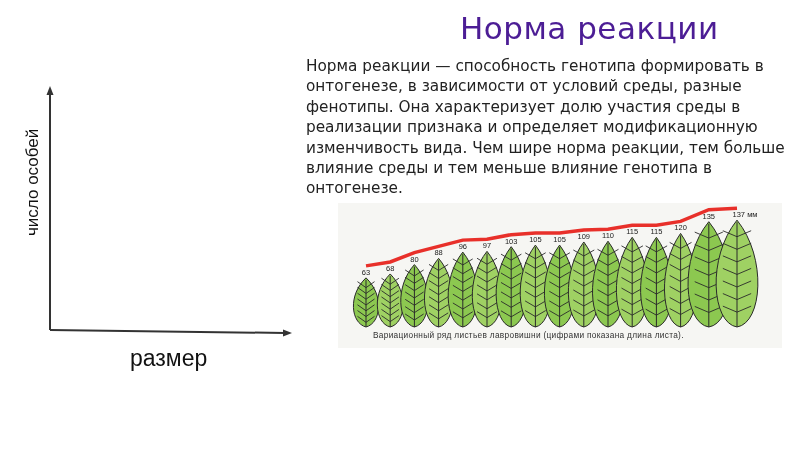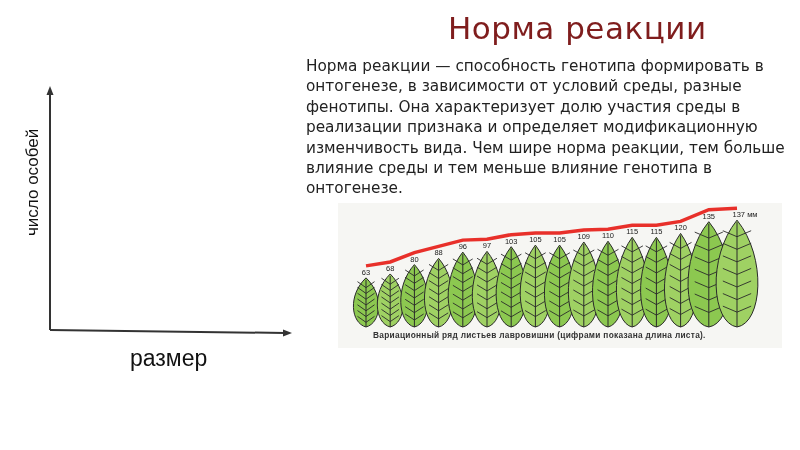--- a/index.html
+++ b/index.html
@@ -1,24 +1,24 @@
 <!DOCTYPE html>
 <html><head>
 <meta charset="utf-8">
 <style>
   html, body { margin:0; padding:0; }
   body { width:800px; height:450px; background:#ffffff; position:relative; overflow:hidden; font-family:"Liberation Sans", sans-serif; }
-  .title { position:absolute; left:448px; top:10px; font-family:"DejaVu Sans", sans-serif; font-size:31px; color:#7f1d1d; letter-spacing:0.5px;text-align:right; }
+  .title { position:absolute; left:460px; top:10px; font-family:"DejaVu Sans", sans-serif; font-size:31px; color:#4c1d95; letter-spacing:0.5px;text-align:right; }
   .body-text { position:absolute; left:306px; top:56px; width:496px; font-family:"DejaVu Sans", sans-serif; font-size:15.3px; line-height:20.4px; color:#222; }
   .body-text div { white-space:nowrap; }
   .axes { position:absolute; left:0; top:0; }
   .ylabel { position:absolute; left:23px; top:236px; transform-origin:0 0; transform:translate(0,0) rotate(-90deg); font-size:17px; color:#111; white-space:nowrap; }
   .xlabel { position:absolute; left:130px; top:345px; font-size:23px; color:#111; }
   .figure { position:absolute; left:338px; top:203px; width:444px; height:145px; background:#f6f6f3; }
-  .caption { position:absolute; left:373px; top:330px; font-size:8.3px; font-weight:bold; color:#333; letter-spacing:0.3px; white-space:nowrap; }
+  .caption { position:absolute; left:373px; top:330px; font-size:8.3px; font-weight:normal; color:#333; letter-spacing:0.3px; white-space:nowrap; }
 </style>
 </head>
 <body>
 
 <div class="title">Норма реакции</div>
 
 <div class="body-text">
   <div>Норма реакции — способность генотипа формировать в</div>
   <div>онтогенезе, в зависимости от условий среды, разные</div>
   <div>фенотипы. Она характеризует долю участия среды в</div>

